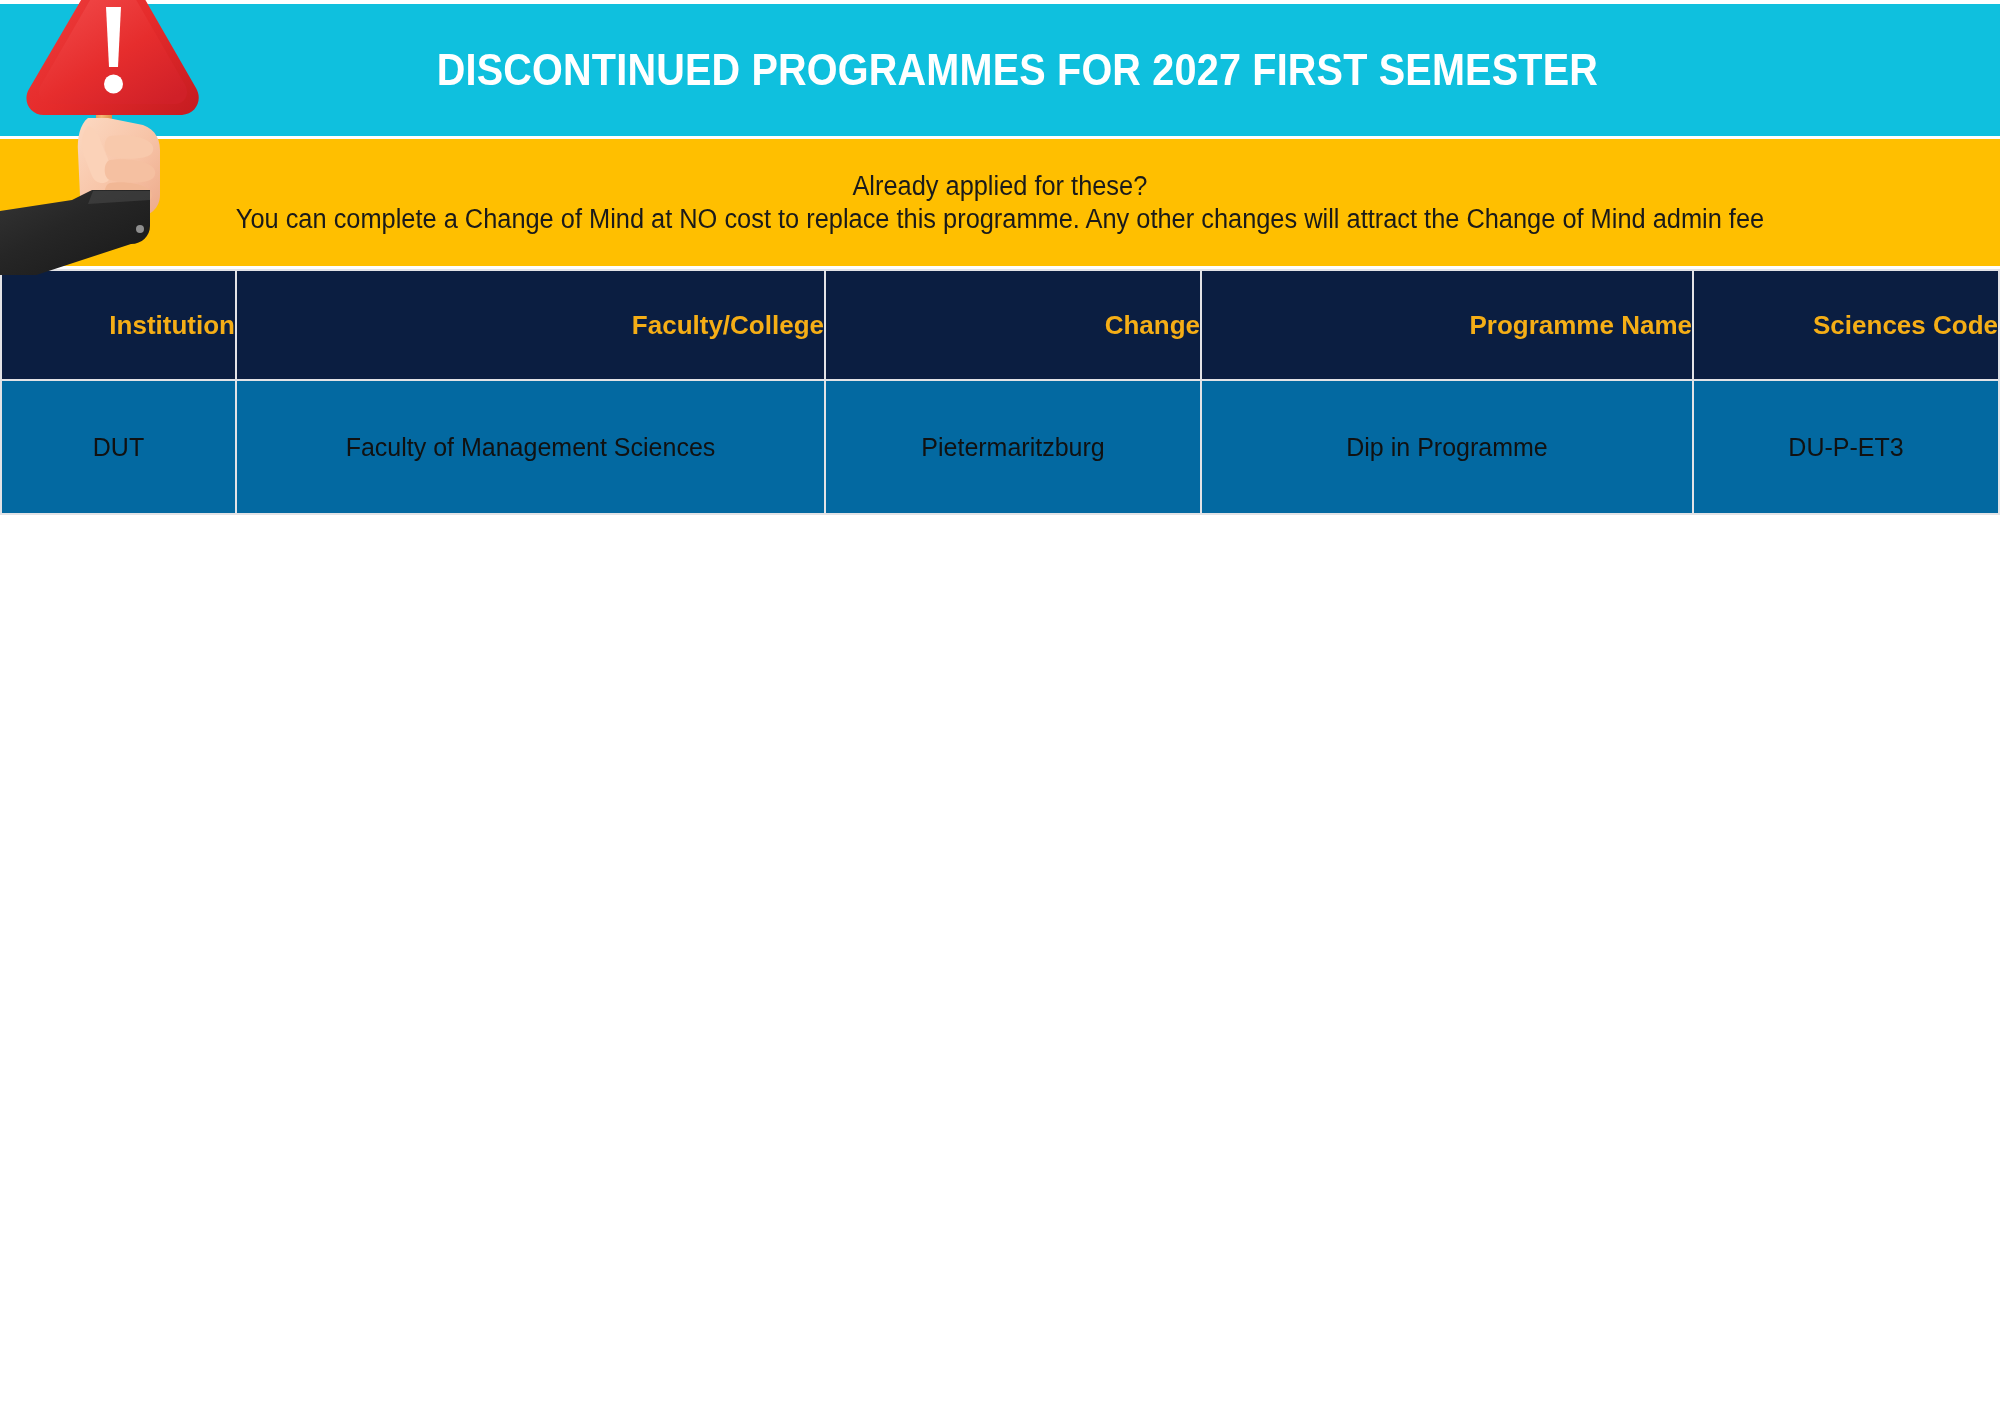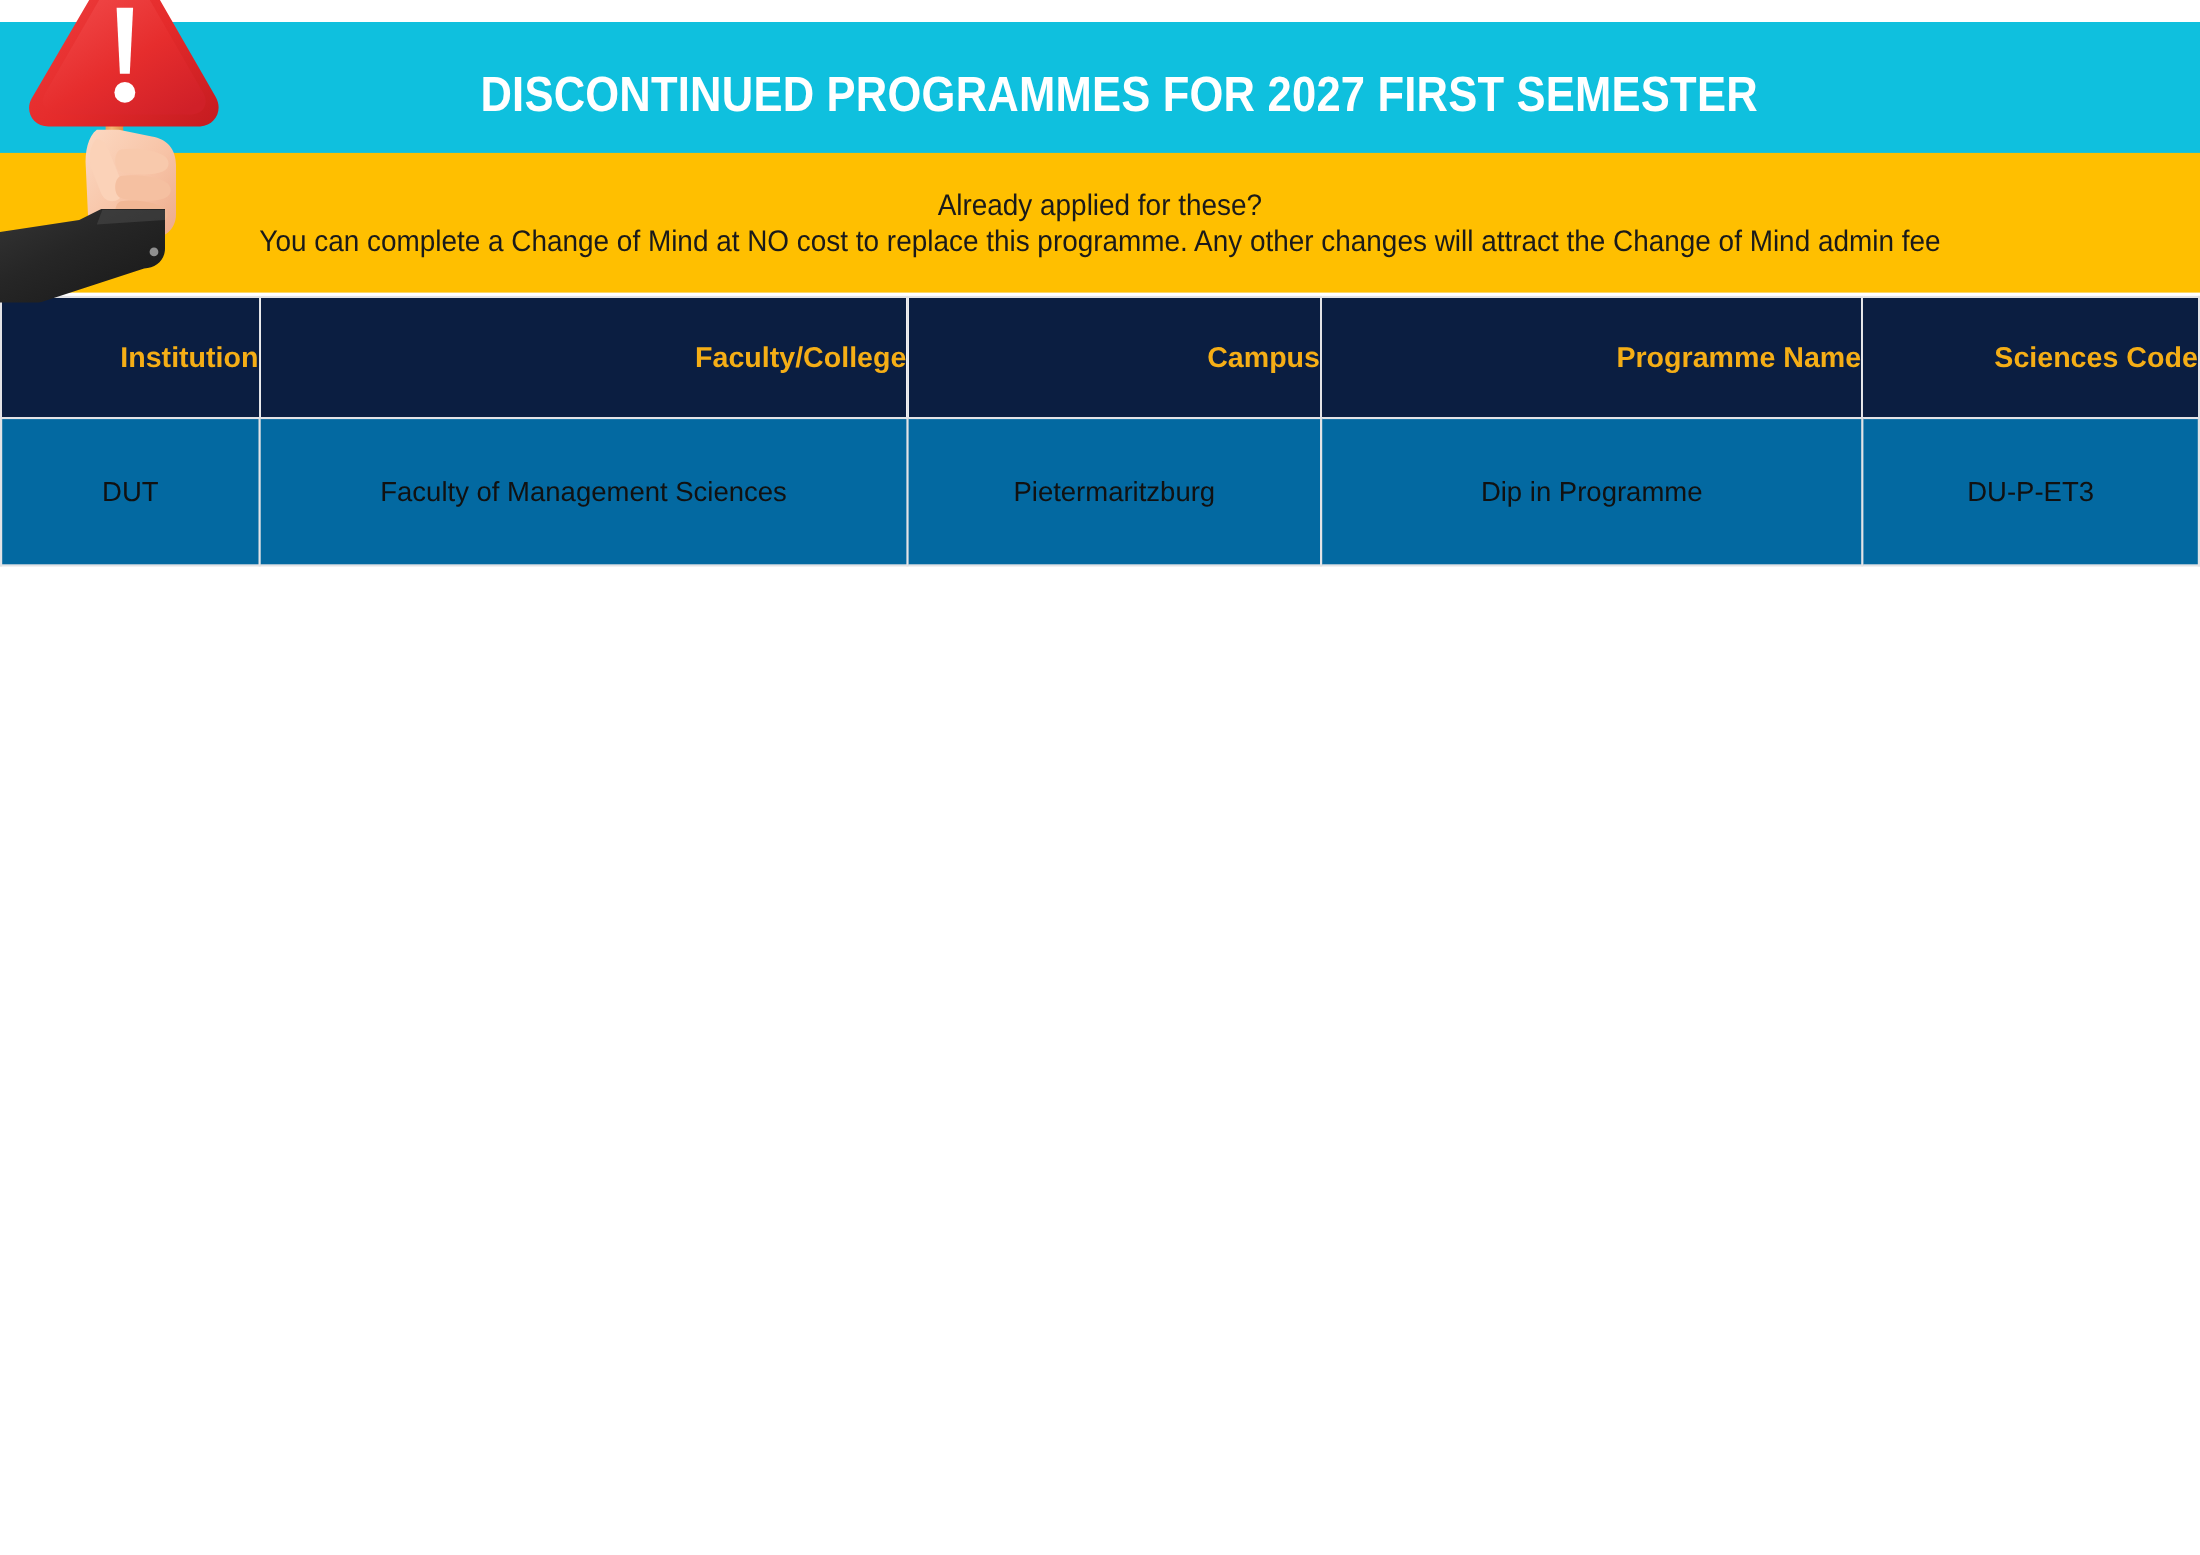--- a/index.html
+++ b/index.html
@@ -23,21 +23,20 @@
   .title-bar {
     position: absolute;
     left: 0;
     top: 4px;
     width: 2000px;
     height: 132px;
     background: #0fc0de;
     display: flex;
     align-items: center;
     justify-content: center;
-    margin-top: 16px;
   }
 
   .title-text {
     color: #ffffff;
     font-size: 45px;
     font-weight: 700;
     letter-spacing: 0.2px;
     transform: scaleX(0.88);
     transform-origin: center center;
     white-space: nowrap;
@@ -138,21 +137,21 @@
       <col class="col-institution">
       <col class="col-faculty">
       <col class="col-campus">
       <col class="col-progname">
       <col class="col-progcode">
     </colgroup>
     <thead>
       <tr>
         <th>Institution</th>
         <th>Faculty/College</th>
-        <th>Campus</th>
+        <th>Change</th>
         <th>Programme Name</th>
         <th>Sciences Code</th>
       </tr>
     </thead>
     <tbody>
       <tr>
         <td>DUT</td>
         <td>Faculty of Management Sciences</td>
         <td>Pietermaritzburg</td>
         <td>Dip in Programme</td>

